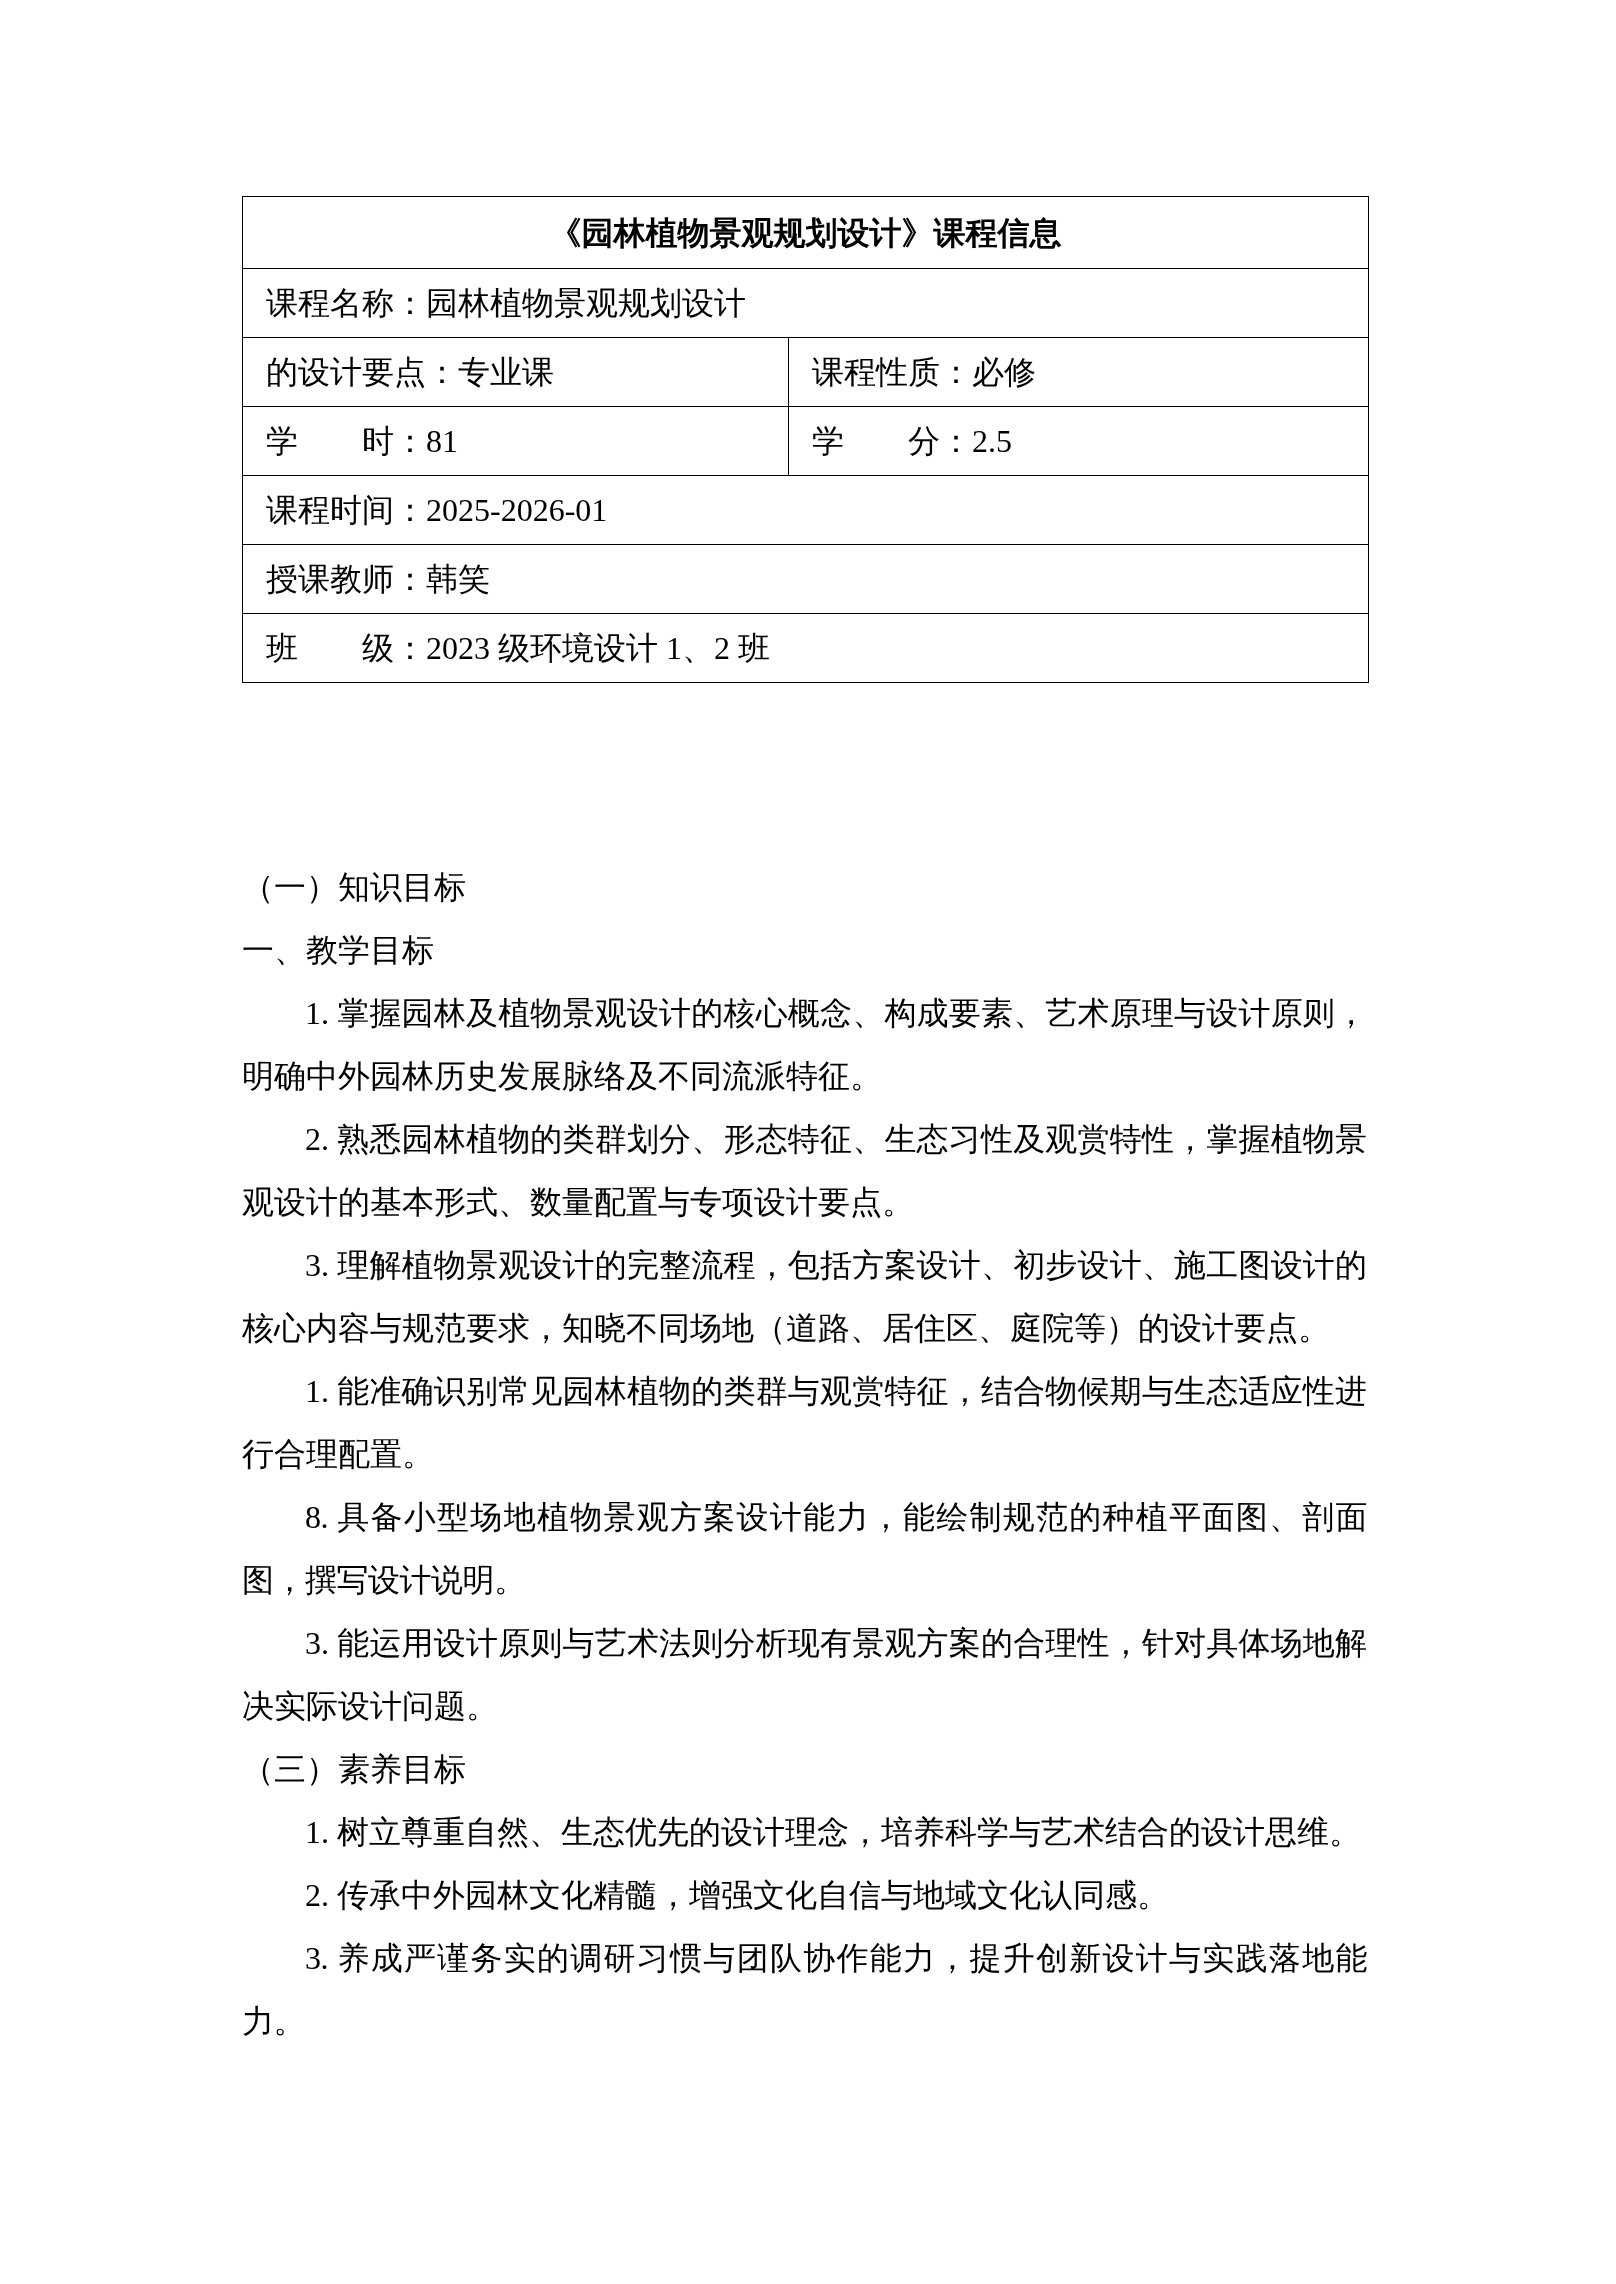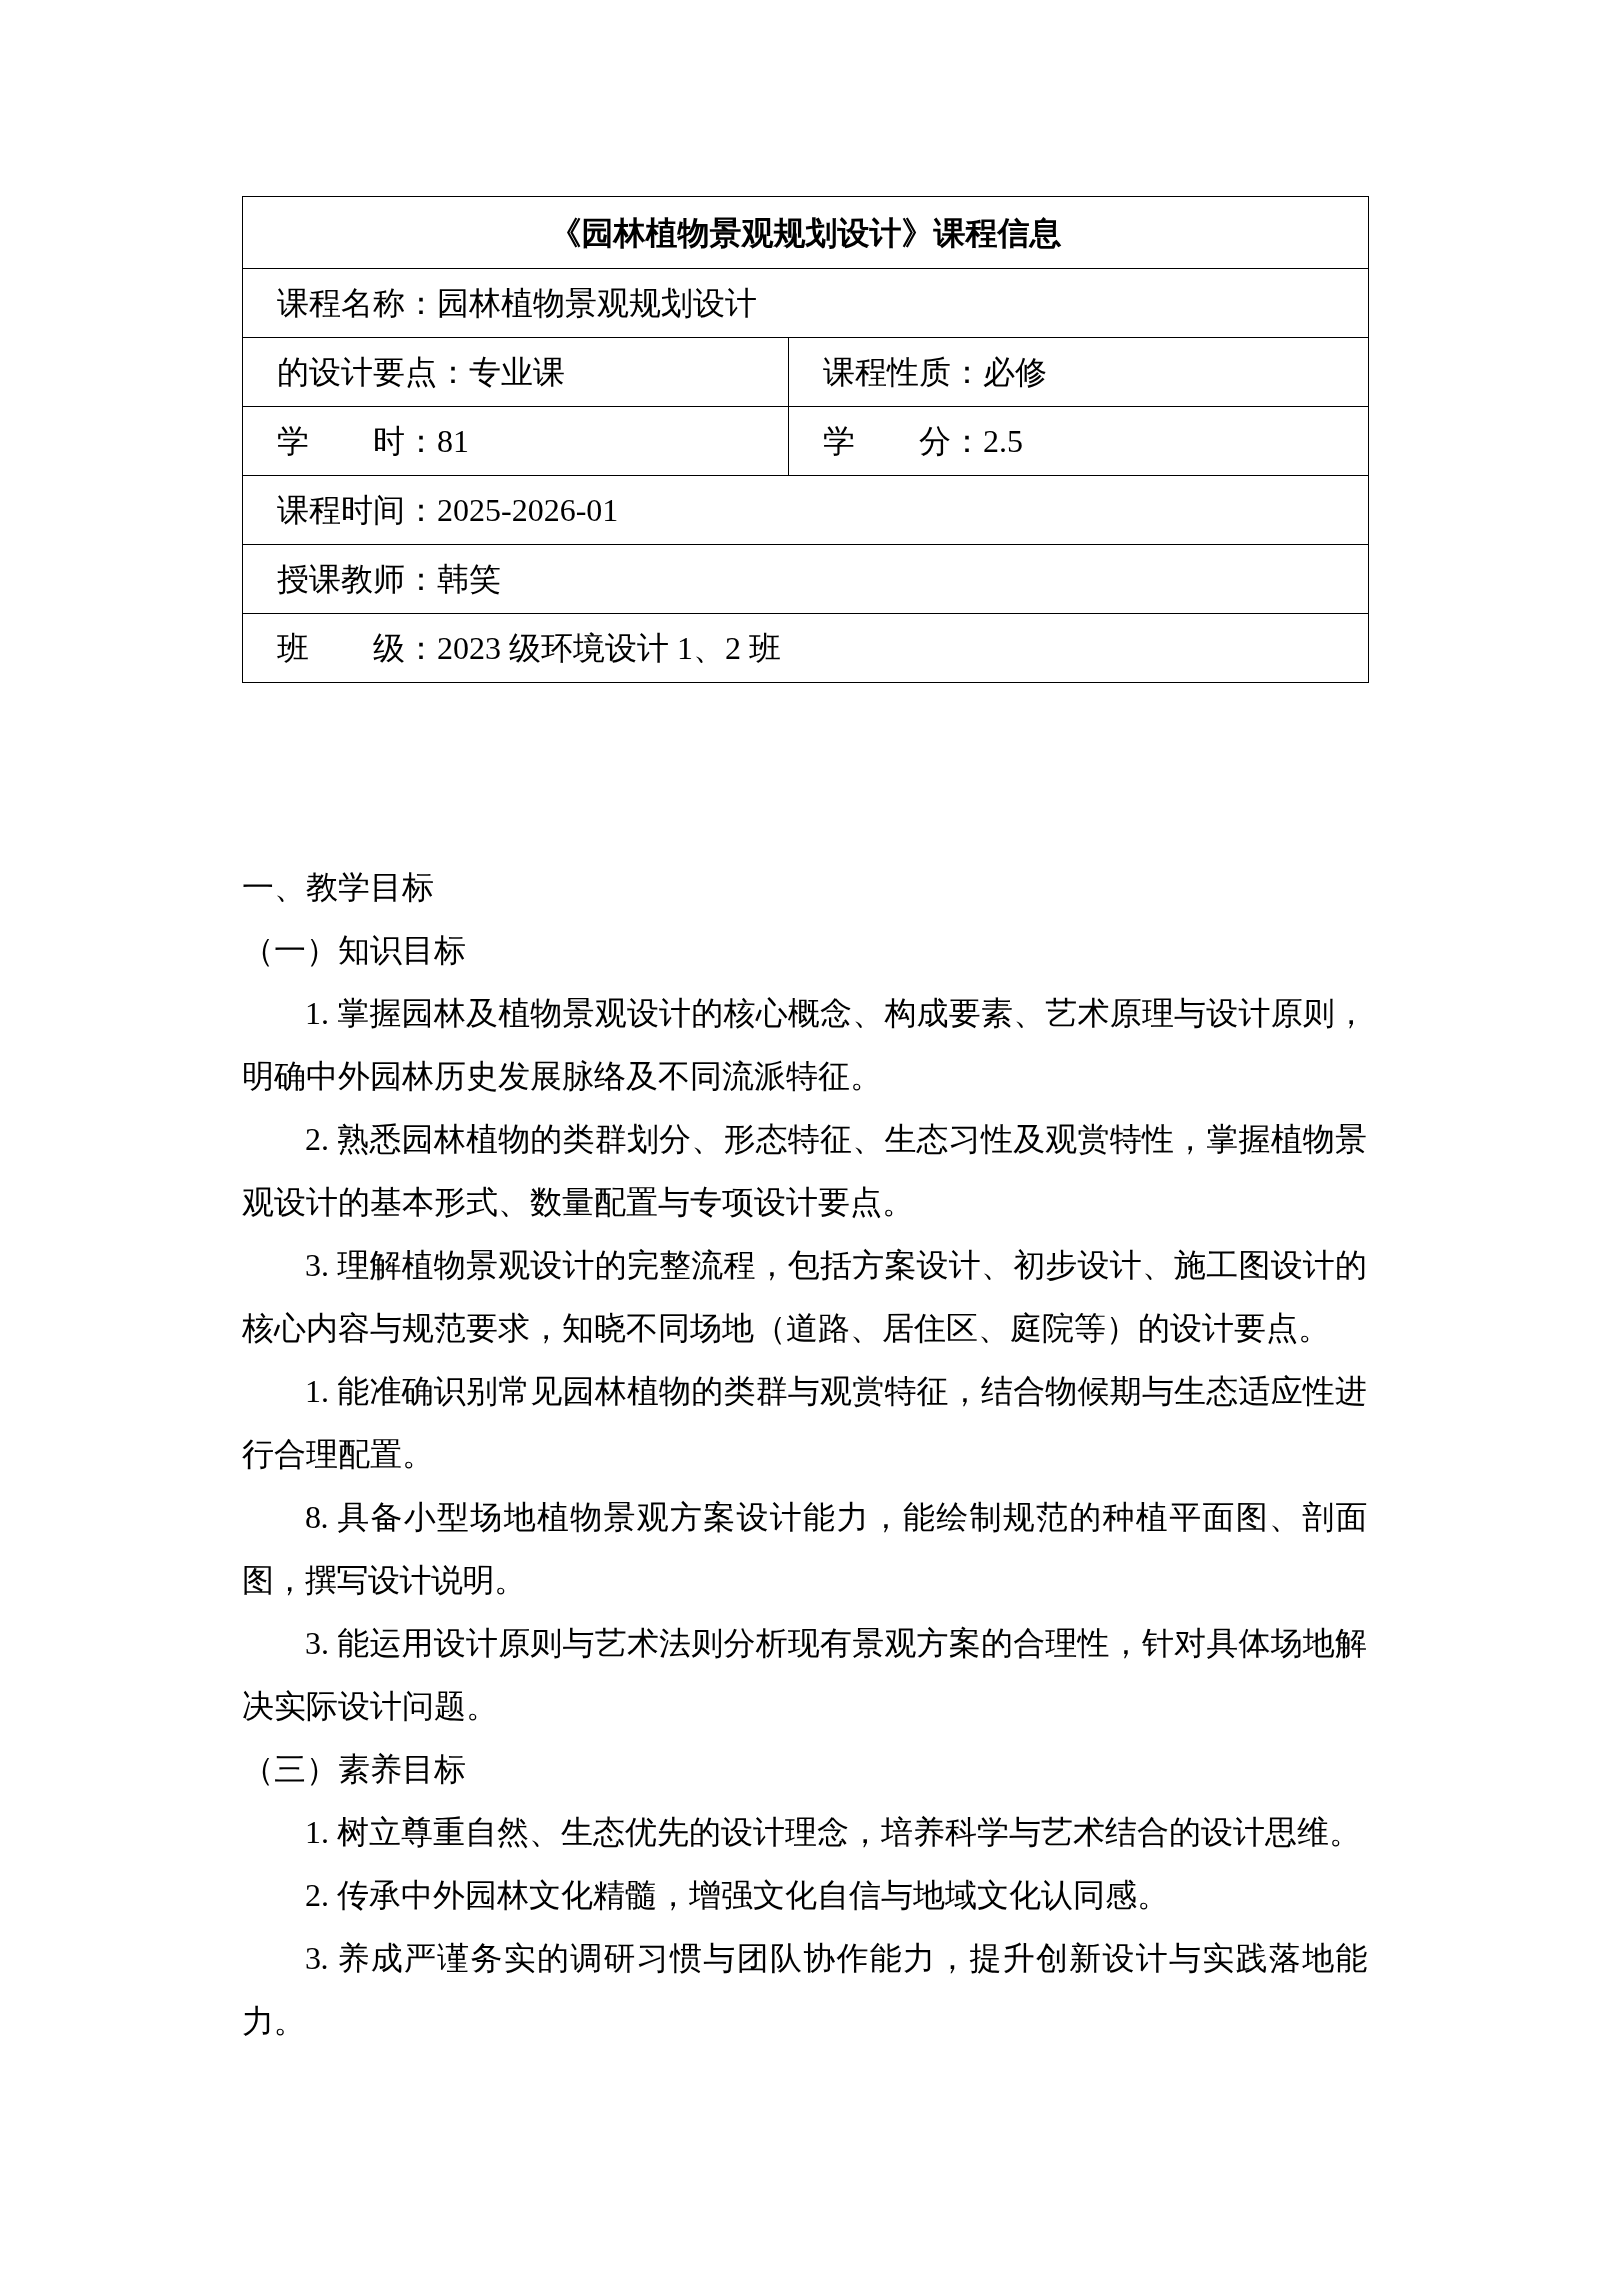--- a/index.html
+++ b/index.html
@@ -22,21 +22,21 @@
     border-collapse: collapse;
     table-layout: fixed;
   }
   .course-table col.c1 { width: 546px; }
   .course-table col.c2 { width: 580px; }
   .course-table td {
     border: 1.3px solid #000000;
     height: 68px;
     font-size: 32px;
     line-height: 38px;
-    padding: 0 34px;
+    padding: 0 23px;
     vertical-align: middle;
     white-space: pre-wrap;
   }
   .course-table td.title-cell {
     height: 71px;
     text-align: center;
     font-weight: bold;
   }
   
   .content {
@@ -85,22 +85,22 @@
       <tr>
         <td colspan="2">授课教师：韩笑</td>
       </tr>
       <tr>
         <td colspan="2">班　　级：2023 级环境设计 1、2 班</td>
       </tr>
     </tbody>
   </table>
 
   <div class="content">
+    <div class="blk sub">（一）知识目标</div>
     <div class="blk heading">一、教学目标</div>
-    <div class="blk sub">（一）知识目标</div>
     <div class="blk para">1. 掌握园林及植物景观设计的核心概念、构成要素、艺术原理与设计原则，明确中外园林历史发展脉络及不同流派特征。</div>
     <div class="blk para">2. 熟悉园林植物的类群划分、形态特征、生态习性及观赏特性，掌握植物景观设计的基本形式、数量配置与专项设计要点。</div>
     <div class="blk para">3. 理解植物景观设计的完整流程，包括方案设计、初步设计、施工图设计的核心内容与规范要求，知晓不同场地（道路、居住区、庭院等）的设计要点。</div>
     <div class="blk para">1. 能准确识别常见园林植物的类群与观赏特征，结合物候期与生态适应性进行合理配置。</div>
     <div class="blk para tight-a">8. 具备小型场地植物景观方案设计能力，能绘制规范的种植平面图、剖面图，撰写设计说明。</div>
     <div class="blk para">3. 能运用设计原则与艺术法则分析现有景观方案的合理性，针对具体场地解决实际设计问题。</div>
     <div class="blk sub">（三）素养目标</div>
     <div class="blk para">1. 树立尊重自然、生态优先的设计理念，培养科学与艺术结合的设计思维。</div>
     <div class="blk para">2. 传承中外园林文化精髓，增强文化自信与地域文化认同感。</div>
     <div class="blk para tight-b">3. 养成严谨务实的调研习惯与团队协作能力，提升创新设计与实践落地能力。</div>

